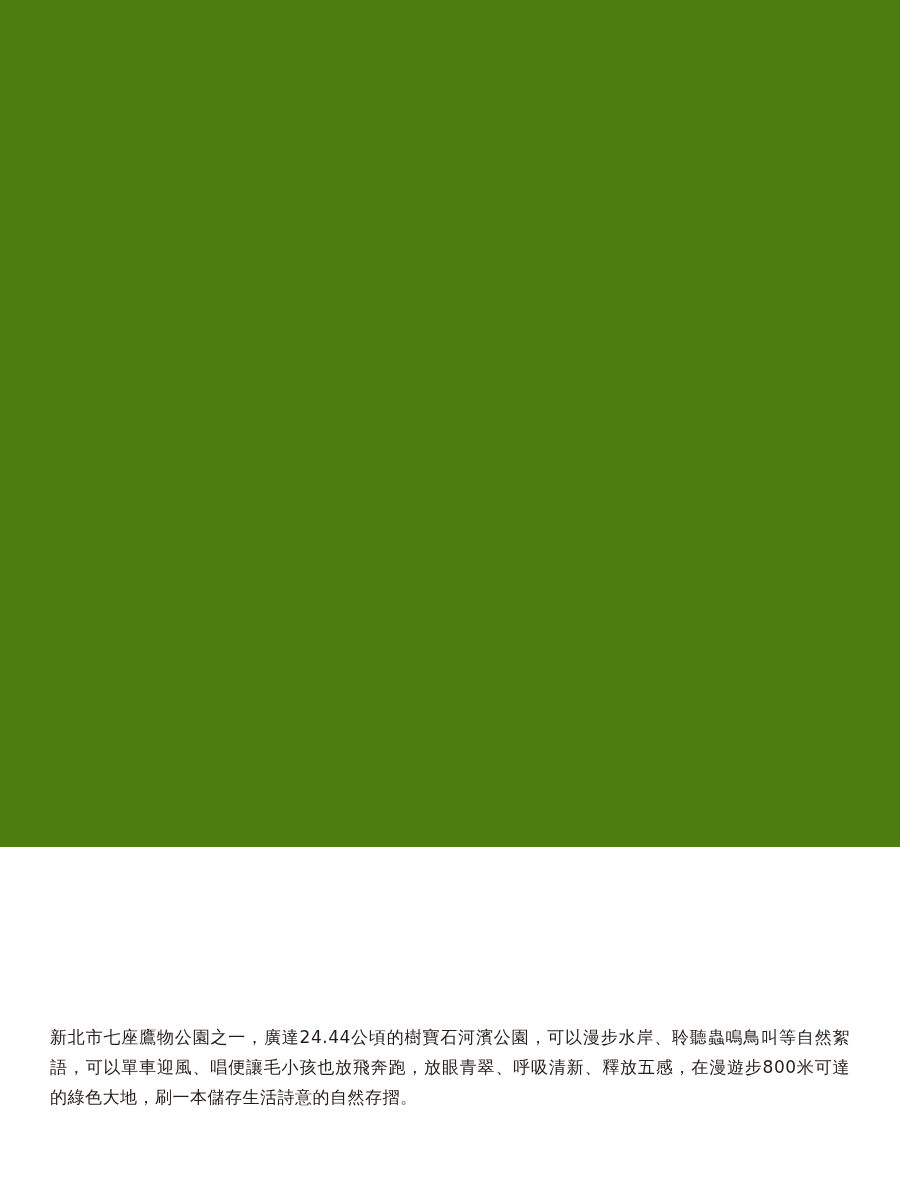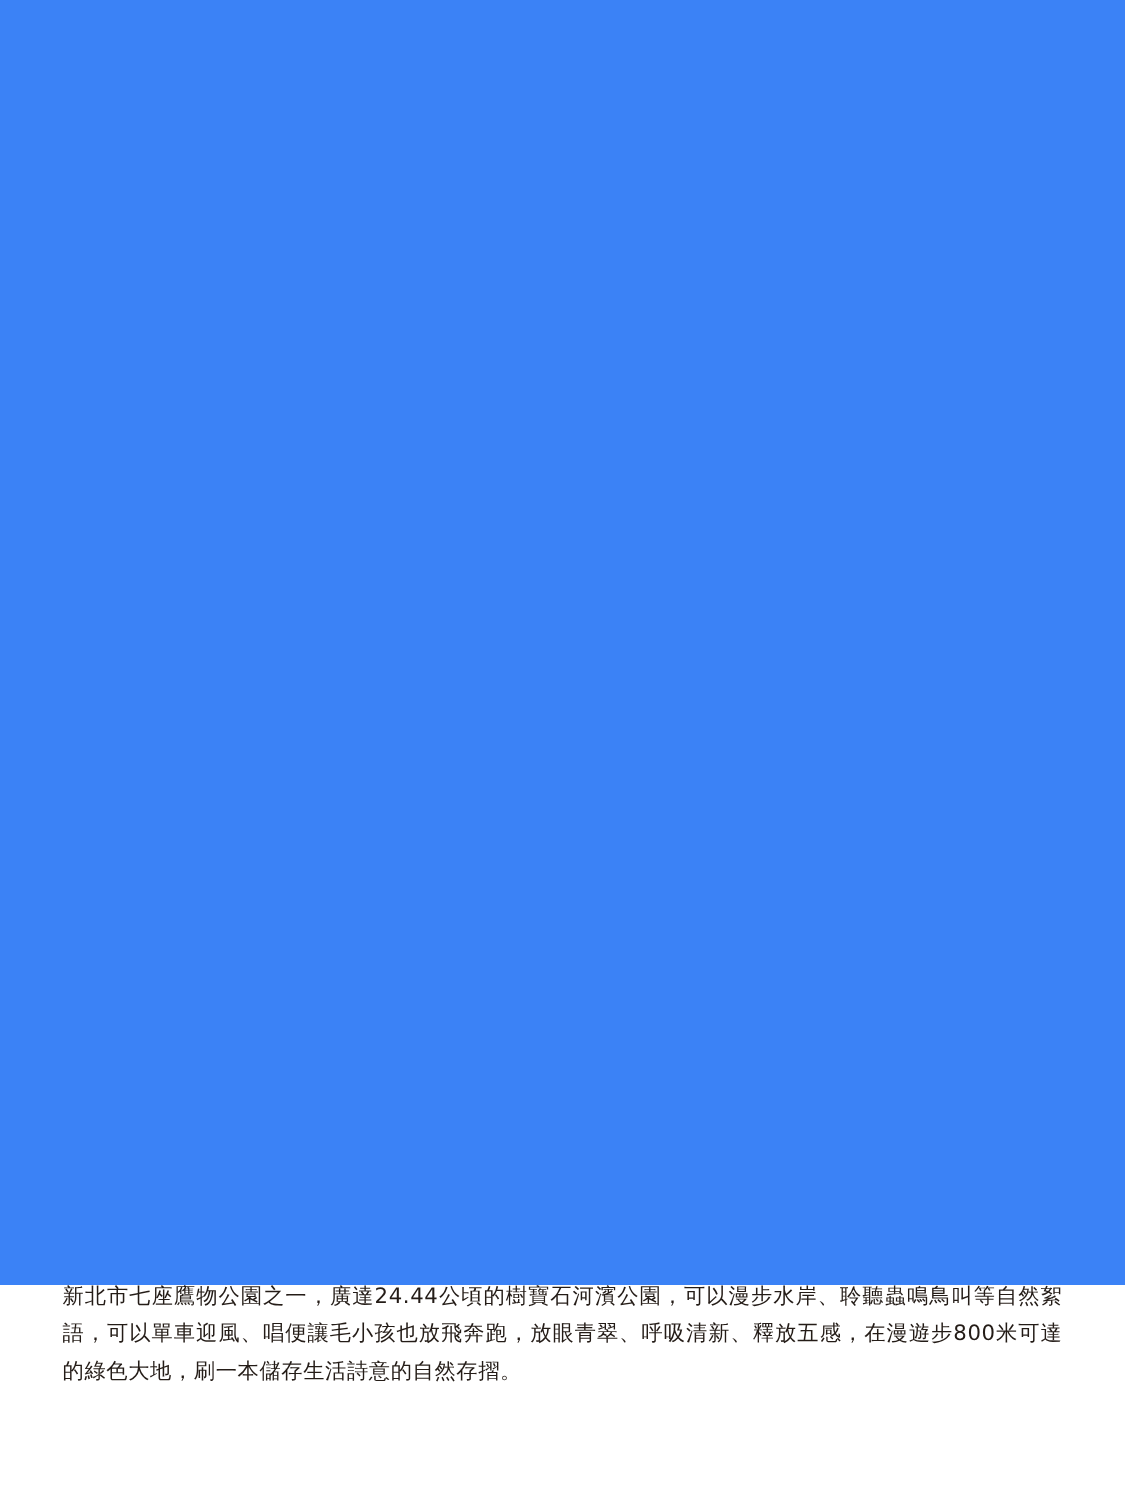--- a/index.html
+++ b/index.html
@@ -12,22 +12,22 @@
     height: 1200px;
     position: relative;
     overflow: hidden;
     font-family: "Liberation Sans", sans-serif;
   }
   .page {
     position: absolute;
     left: 0;
     top: 0;
     width: 900px;
-    height: 1028px;
-    background: #3b82f6;
+    height: 847px;
+    background: #4d7c0f;
   }
   .body-text {
     position: absolute;
     left: 50px;
     top: 1005px;
     width: 800px;
     font-size: 17px;
     line-height: 30px;
     color: #241c17;
     letter-spacing: 0.5px;

